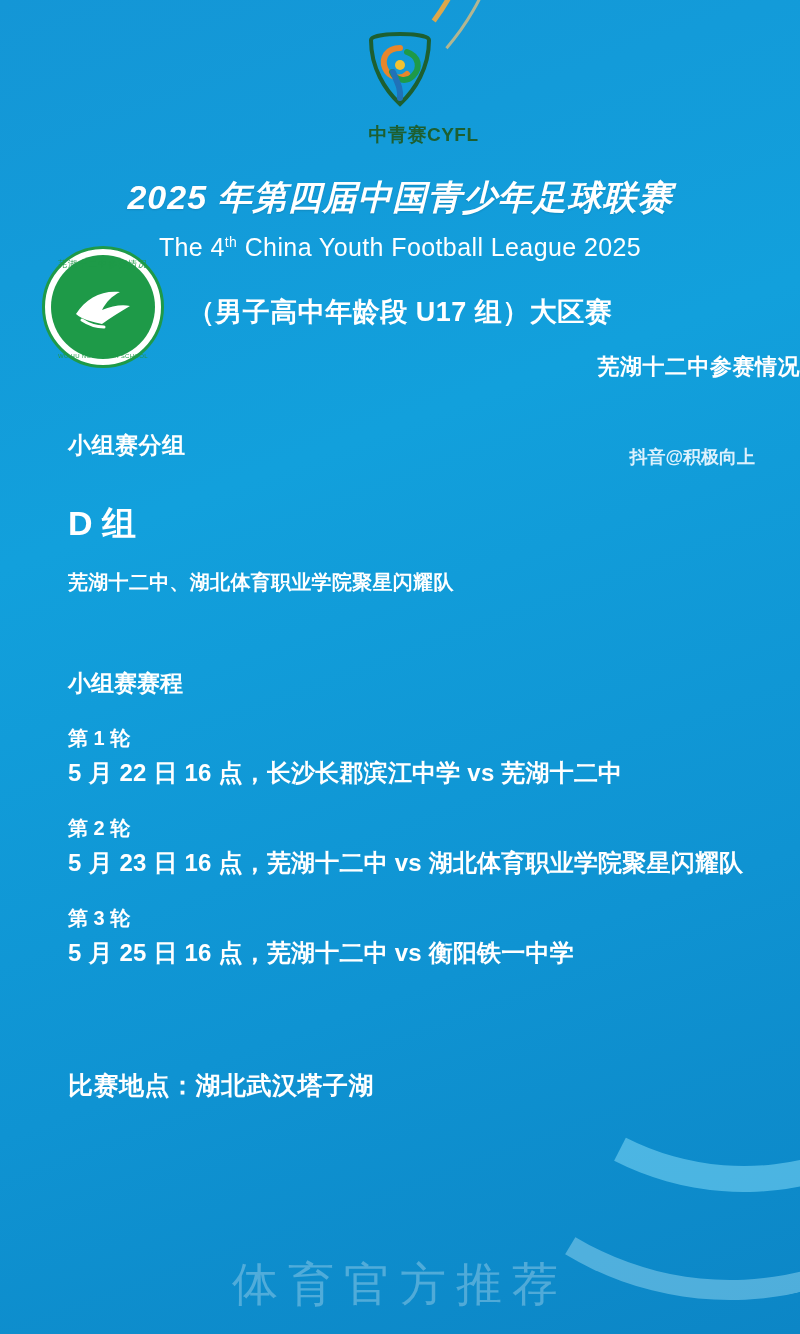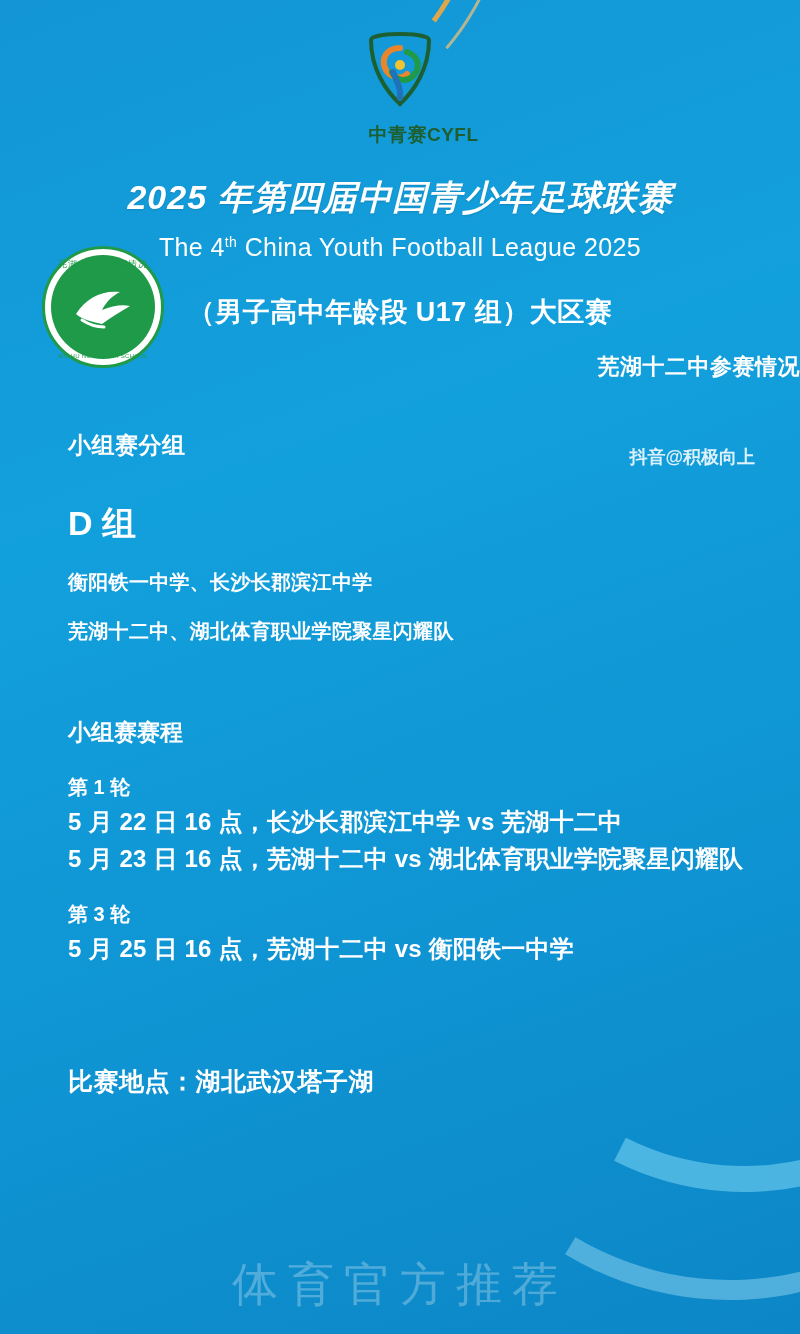--- a/index.html
+++ b/index.html
@@ -264,27 +264,27 @@
       <path d="M14 40 C20 44, 28 47, 36 47" fill="none" stroke="#ffffff" stroke-width="3" stroke-linecap="round"></path>
     </svg>
     <div class="badge-bottom-text">WU HU NO.12 HIGH SCHOOL</div>
   </div>
 
   <div class="watermark-handle">抖音@积极向上</div>
 
   <div class="content">
     <div class="sec-head">小组赛分组</div>
     <div class="group-name">D 组</div>
-    <div class="group-line">衡阳铁一中学、长沙长郡滨江中学</div>
     <div class="group-line">芜湖十二中、湖北体育职业学院聚星闪耀队</div>
 
     <div class="sec-head-2">小组赛赛程</div>
 
     <div class="round-label">第 1 轮</div>
     <div class="match-line">5 月 22 日 16 点，长沙长郡滨江中学 vs 芜湖十二中</div>
+    <div class="round-label">第 2 轮</div>
     <div class="match-line">5 月 23 日 16 点，芜湖十二中 vs 湖北体育职业学院聚星闪耀队</div>
     <div class="round-label">第 3 轮</div>
     <div class="match-line">5 月 25 日 16 点，芜湖十二中 vs 衡阳铁一中学</div>
 
     <div class="venue">比赛地点：湖北武汉塔子湖</div>
   </div>
 
   <div class="footer-watermark">体育官方推荐</div>
 </div>
 

